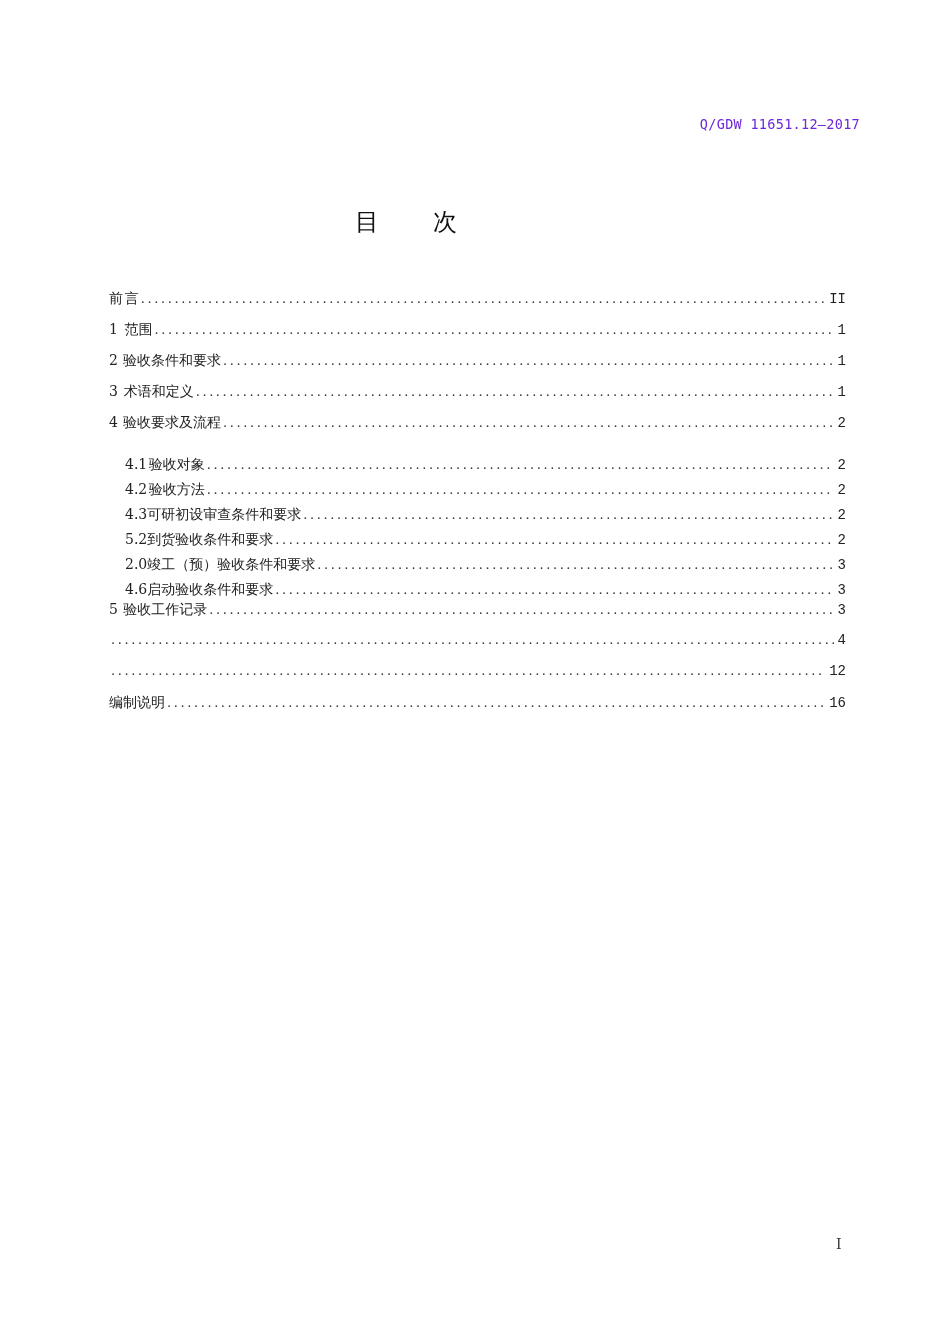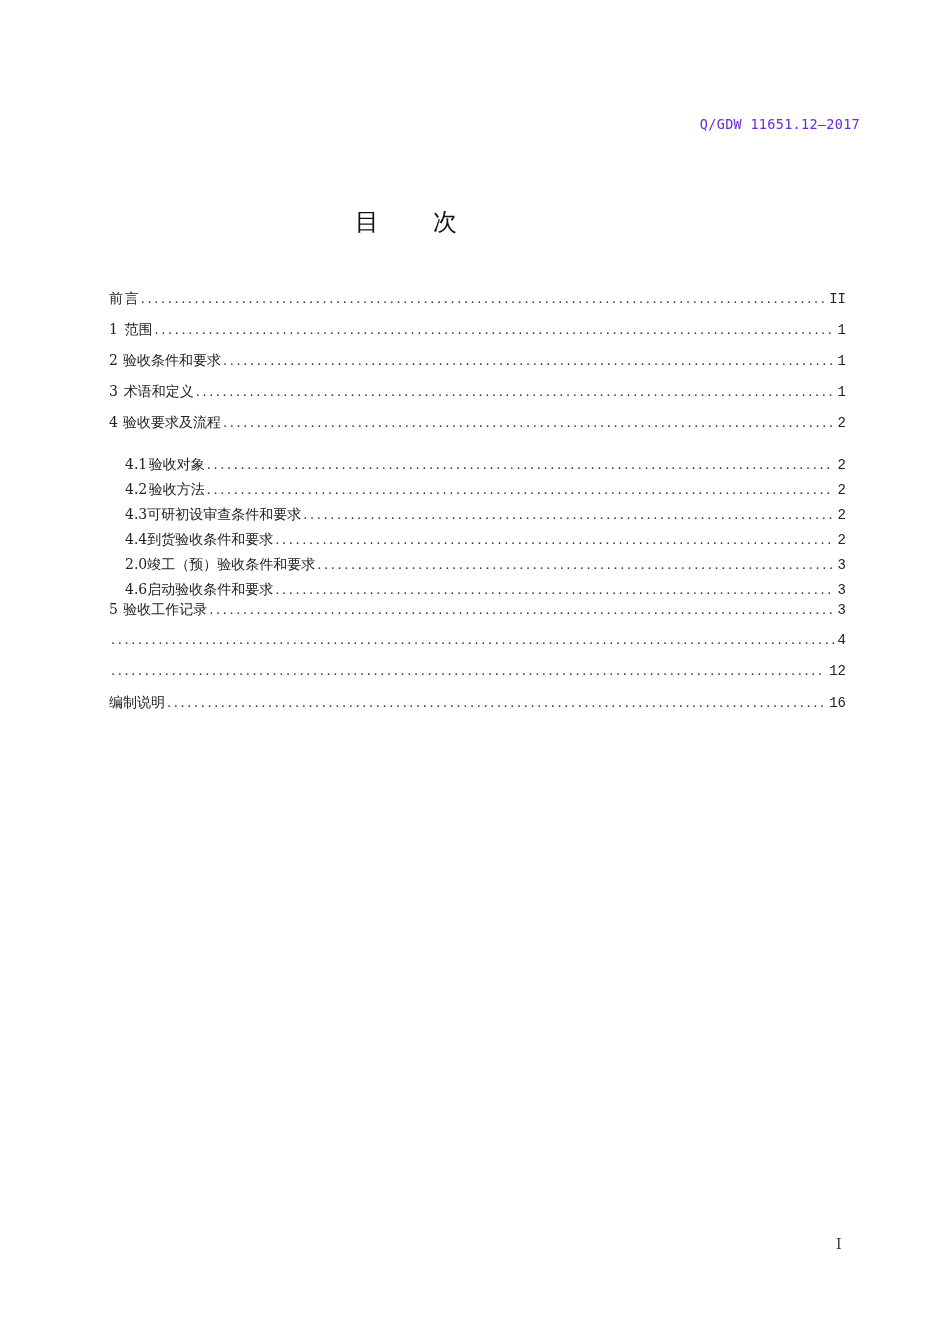--- a/index.html
+++ b/index.html
@@ -77,21 +77,21 @@
     <span class="leader"></span>
     <span class="page">2</span>
   </div>
   <div class="row sub" style="top:493px">
     <span class="num l2">4.3</span>
     <span class="label">可研初设审查条件和要求</span>
     <span class="leader"></span>
     <span class="page">2</span>
   </div>
   <div class="row sub" style="top:518px">
-    <span class="num l2">4.4</span>
+    <span class="num l2">5.2</span>
     <span class="label">到货验收条件和要求</span>
     <span class="leader"></span>
     <span class="page">2</span>
   </div>
   <div class="row sub" style="top:543px">
     <span class="num l2">2.0</span>
     <span class="label">竣工（预）验收条件和要求</span>
     <span class="leader"></span>
     <span class="page">3</span>
   </div>

